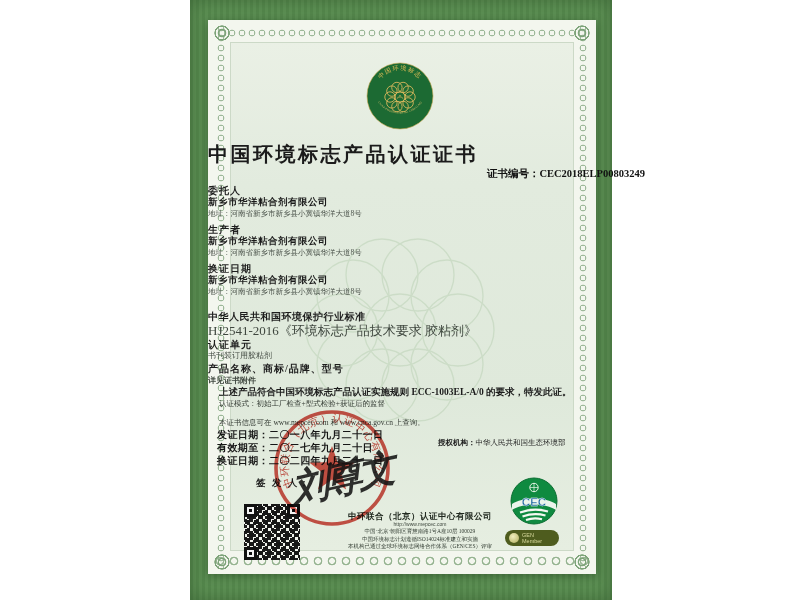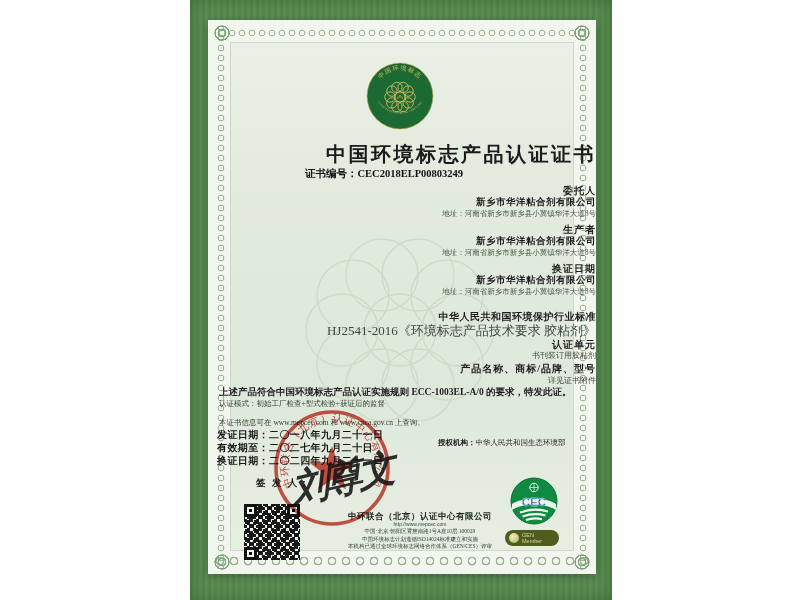--- a/index.html
+++ b/index.html
@@ -44,34 +44,34 @@
   .c-tl{left:5px;top:4px}.c-tr{right:5px;top:4px}.c-bl{left:5px;bottom:3px}.c-br{right:5px;bottom:3px}
   
   .panel{
     position:absolute;left:22px;top:22px;right:22px;bottom:23px;
     background:linear-gradient(180deg,#eaf0e5,#e2ebde 28%,#dfe9db 70%,#e6eee1);
     border:1px solid #ccd9c7;
   }
   .watermark{position:absolute;left:87px;top:205px;opacity:.5;}
   
   .abs{position:absolute;}
-  .ctr{left:0;right:0;text-align:right;}
+  .ctr{left:0;right:0;text-align:left;}
   .title{
     top:121px;font-size:20px;font-weight:700;color:#1b1b1b;letter-spacing:2.5px;
   }
-  .certnum{top:147px;left:97px;width:340px;text-align:left;font-size:10.5px;font-weight:700;color:#111;}
+  .certnum{top:147px;left:97px;width:340px;text-align:right;font-size:10.5px;font-weight:700;color:#111;}
   .party .role,.sec-h{font-size:10px;font-weight:700;color:#1d1d1d;line-height:11px;letter-spacing:1px;}
   .party .pname{font-size:9.5px;font-weight:700;color:#1a1a1a;line-height:11px;margin-top:1px;letter-spacing:.5px;}
-  .party .paddr{font-size:7.5px;color:#4c544c;line-height:9px;margin-top:1px;padding-left:36px;}
+  .party .paddr{font-size:7.5px;color:#4c544c;line-height:9px;margin-top:1px;}
   .p1{top:165px}.p2{top:204px}.p3{top:243px}
   .std-l1{top:290px;font-size:10px;font-weight:700;color:#1d1d1d;letter-spacing:.5px;}
   .std-l2{top:302px;font-size:13px;color:#3e463e;}
   .h-std{top:279px}.h-unit{top:319px}.h-prod{top:343px}
   .unit-v{top:330px;font-size:8px;color:#3e463e;}
-  .prod-v{top:355px;font-size:8px;color:#3e463e;}
+  .prod-v{top:355px;font-size:8px;color:#3e463e;font-weight:bold;}
   .blk{left:11px;width:368px;color:#1c1c1c;}
   .decl{top:367px;font-size:9.5px;font-weight:700;line-height:11px;}
   .small-ln{font-size:7.5px;color:#333a33;line-height:9px;}
   .mode{top:379px}.valid{top:389px}.query{top:398px}
   .date-row{left:9px;font-size:10px;font-weight:700;color:#161616;letter-spacing:.4px;}
   .d1{top:408px}.d2{top:421px}.d3{top:434px}
   .auth{top:418px;left:230px;font-size:7.5px;color:#1c1c1c;}
   .auth .lbl{font-weight:700;}
   .signer{top:457px;left:48px;font-size:9.5px;font-weight:700;letter-spacing:2px;color:#161616;}
   .signature{

